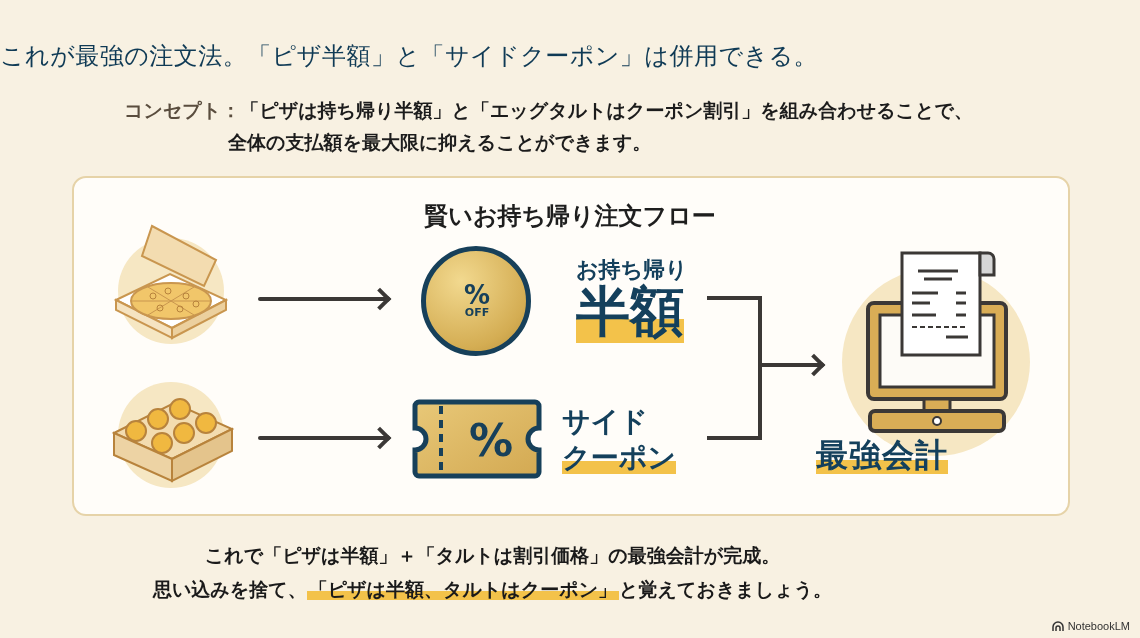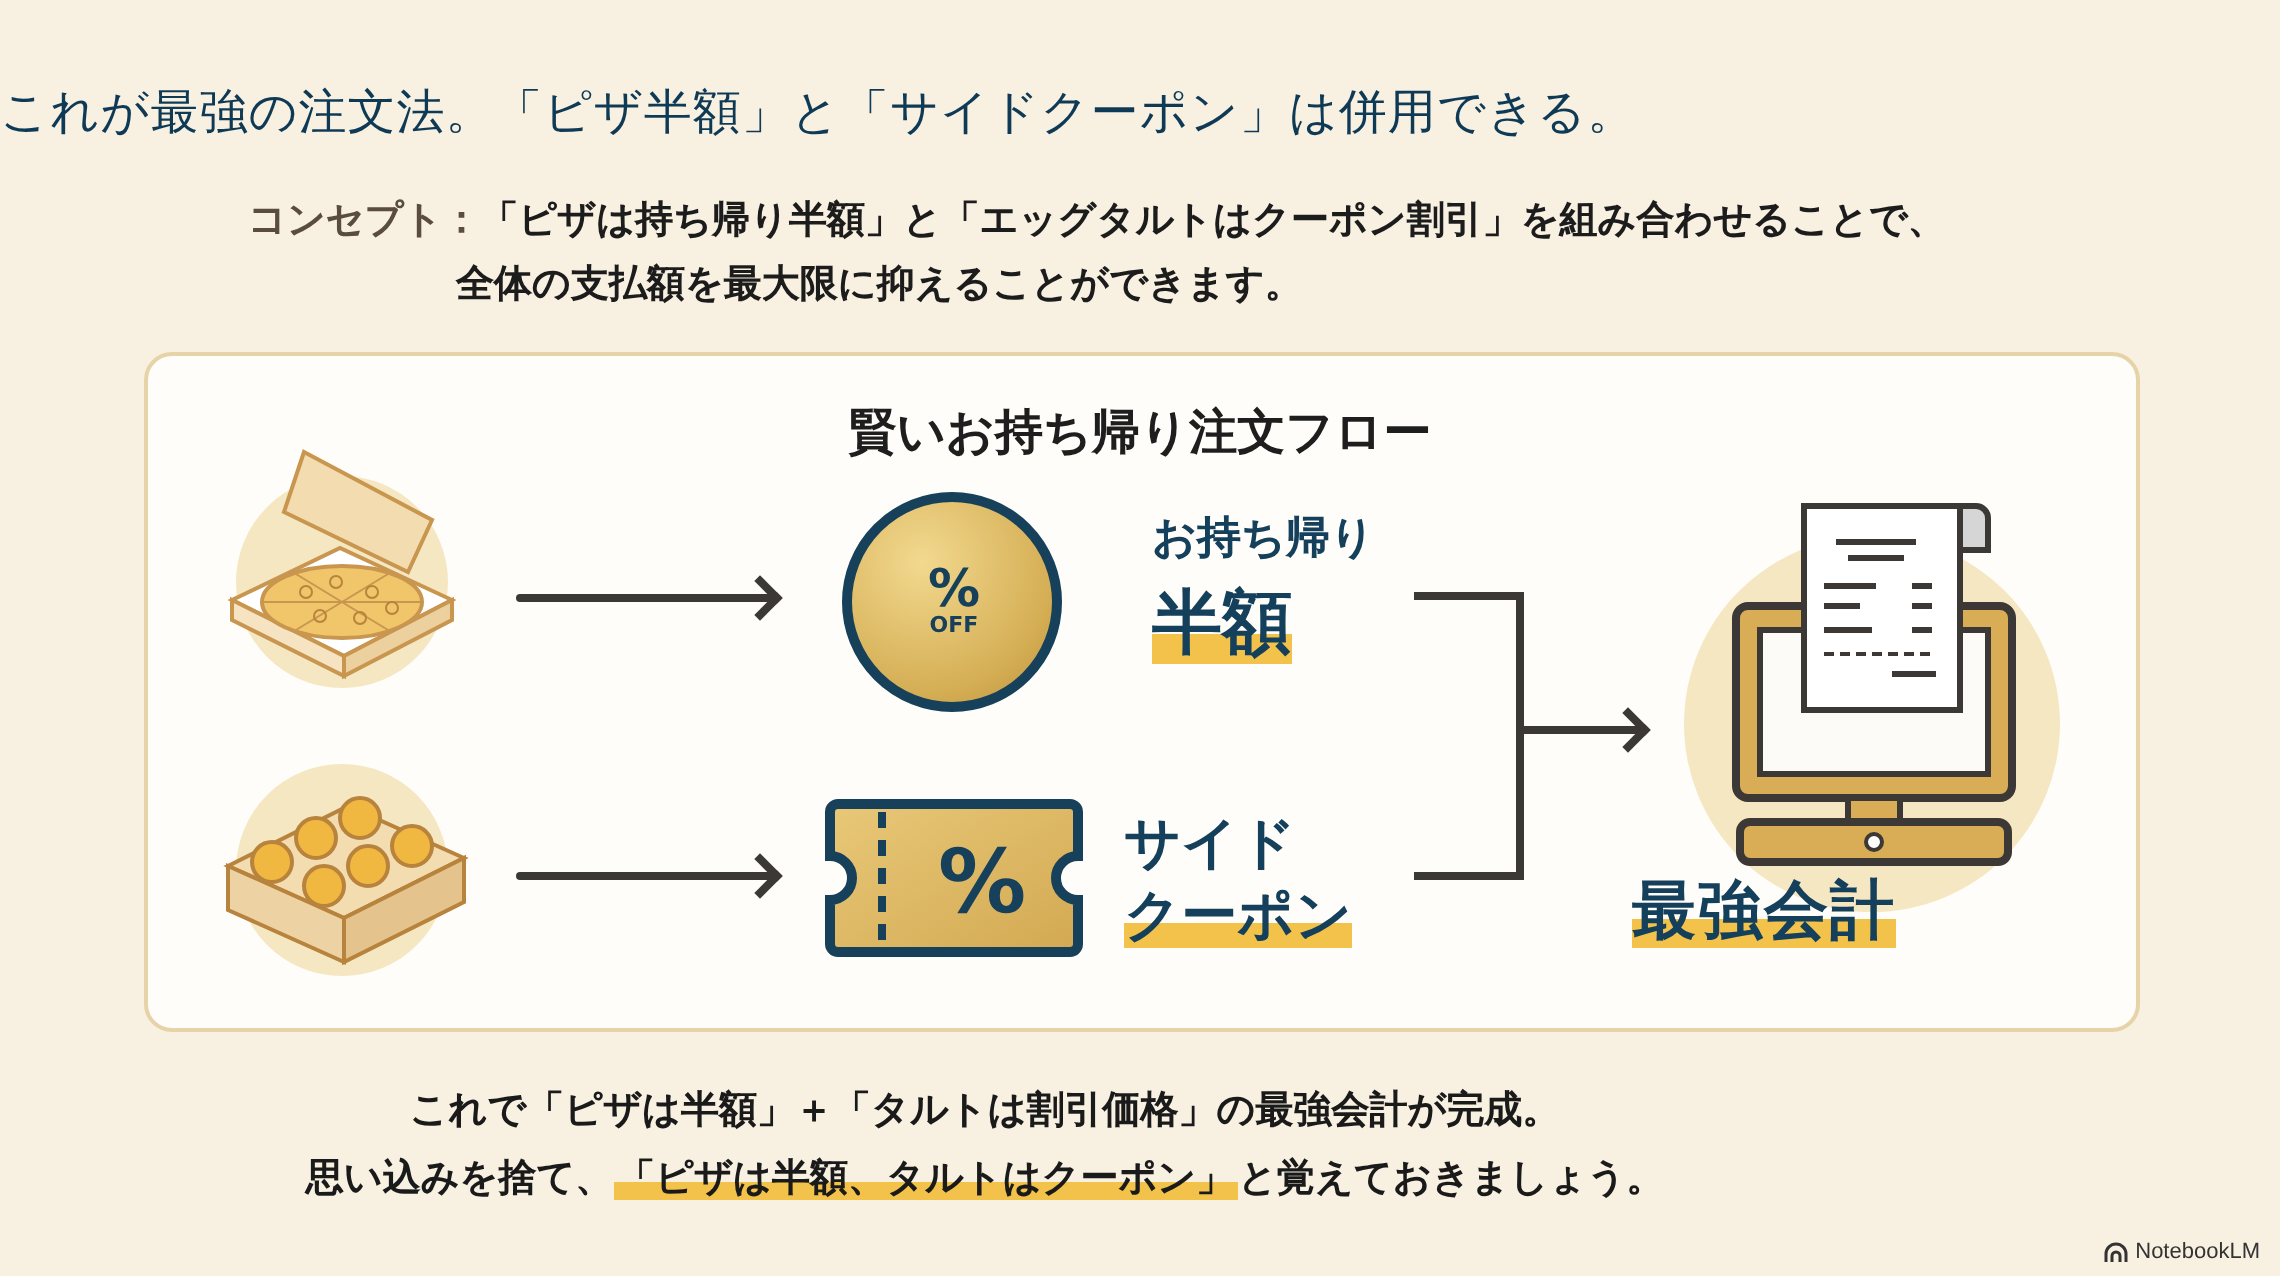--- a/index.html
+++ b/index.html
@@ -112,21 +112,21 @@
 <div class="arrow-head" style="left:372px;top:291px;"></div>
 
 <div class="badge50">
   <span class="pct">
     <span class="p">%</span>
     <span class="off">OFF</span>
   </span>
 </div>
 <div class="label-block" style="left:556px;top:256px;margin-left:20px;">
   <div style="font-size:22px;line-height:28px;">お持ち帰り</div>
-  <div style="font-size:35px;line-height:56px;"><span class="hl">半額</span></div>
+  <div style="font-size:54px;line-height:56px;"><span class="hl">半額</span></div>
 </div>
 
 <div class="icon-circle" style="left:118px;top:382px;width:106px;height:106px;"></div>
 <svg style="position:absolute;left:108px;top:385px;" width="130" height="100" viewBox="0 0 130 100">
   <polygon points="6,48 66,18 124,44 64,74" fill="#f3dcb0" stroke="#b8833c" stroke-width="2"></polygon>
   <polygon points="6,48 64,74 64,96 6,70" fill="#edd3a4" stroke="#b8833c" stroke-width="2"></polygon>
   <polygon points="64,74 124,44 124,66 64,96" fill="#e4c48c" stroke="#b8833c" stroke-width="2"></polygon>
   <circle cx="28" cy="46" r="10" fill="#f0b840" stroke="#b8833c" stroke-width="2"></circle>
   <circle cx="50" cy="34" r="10" fill="#f0b840" stroke="#b8833c" stroke-width="2"></circle>
   <circle cx="72" cy="24" r="10" fill="#f0b840" stroke="#b8833c" stroke-width="2"></circle>

